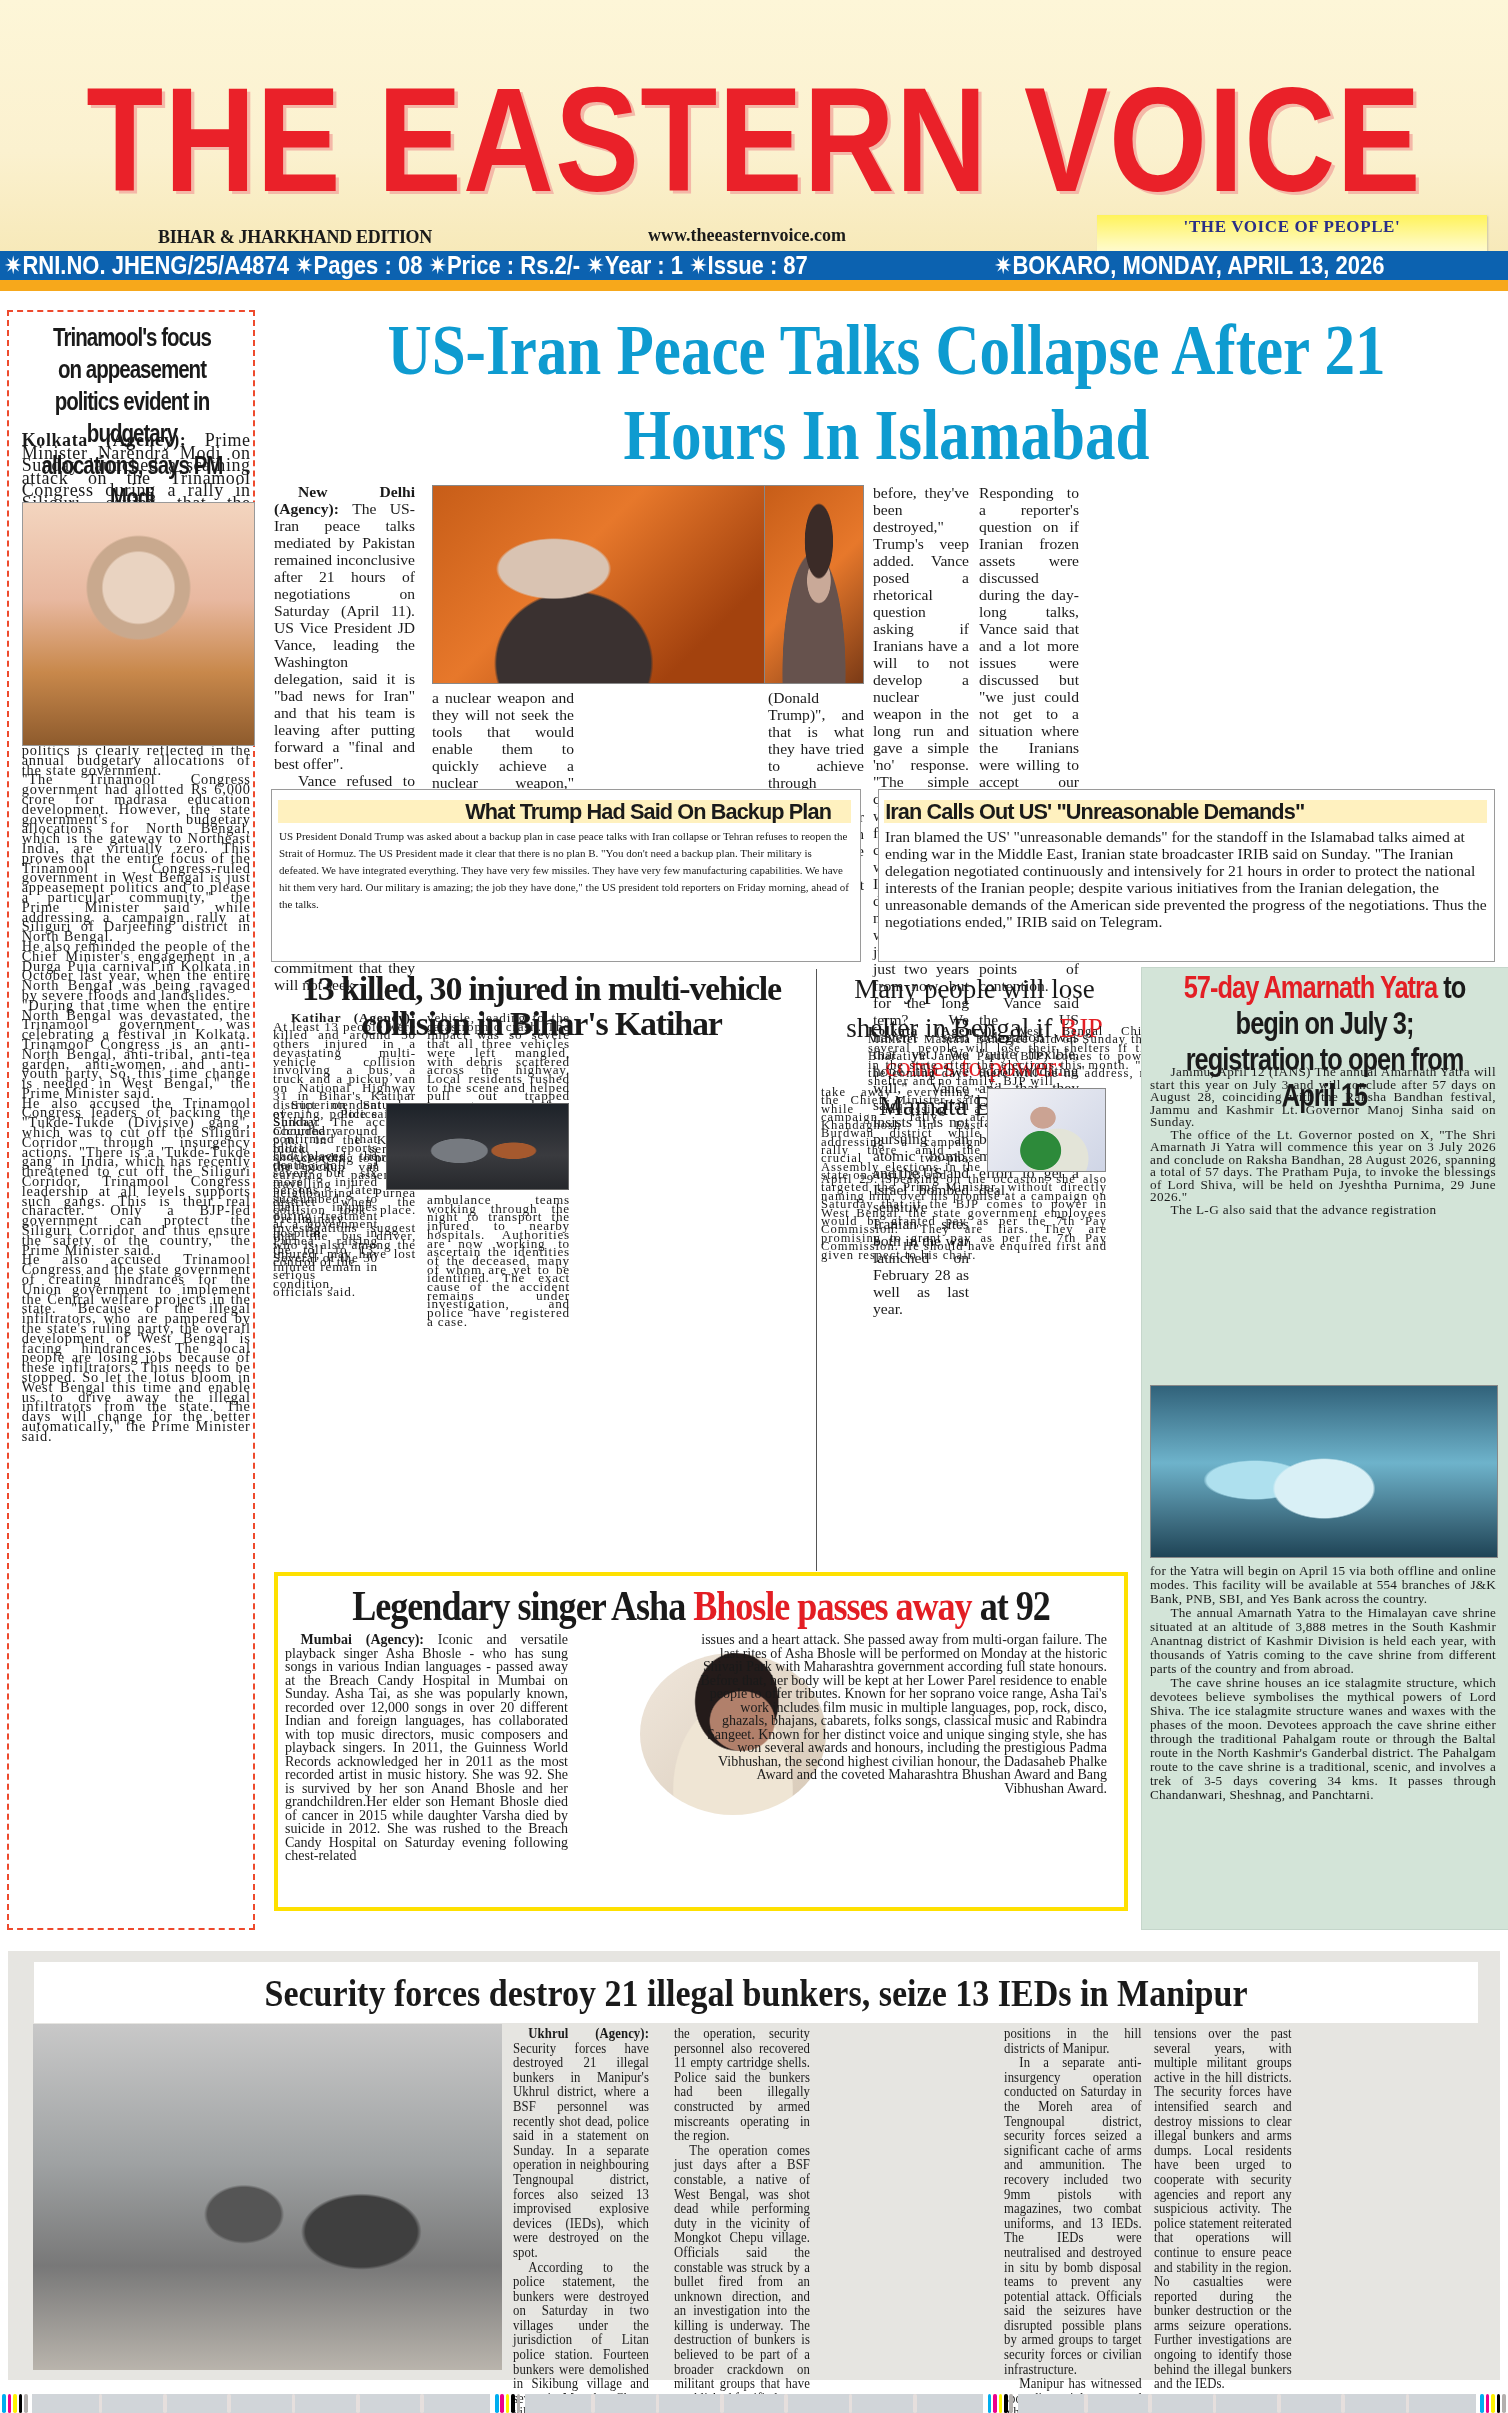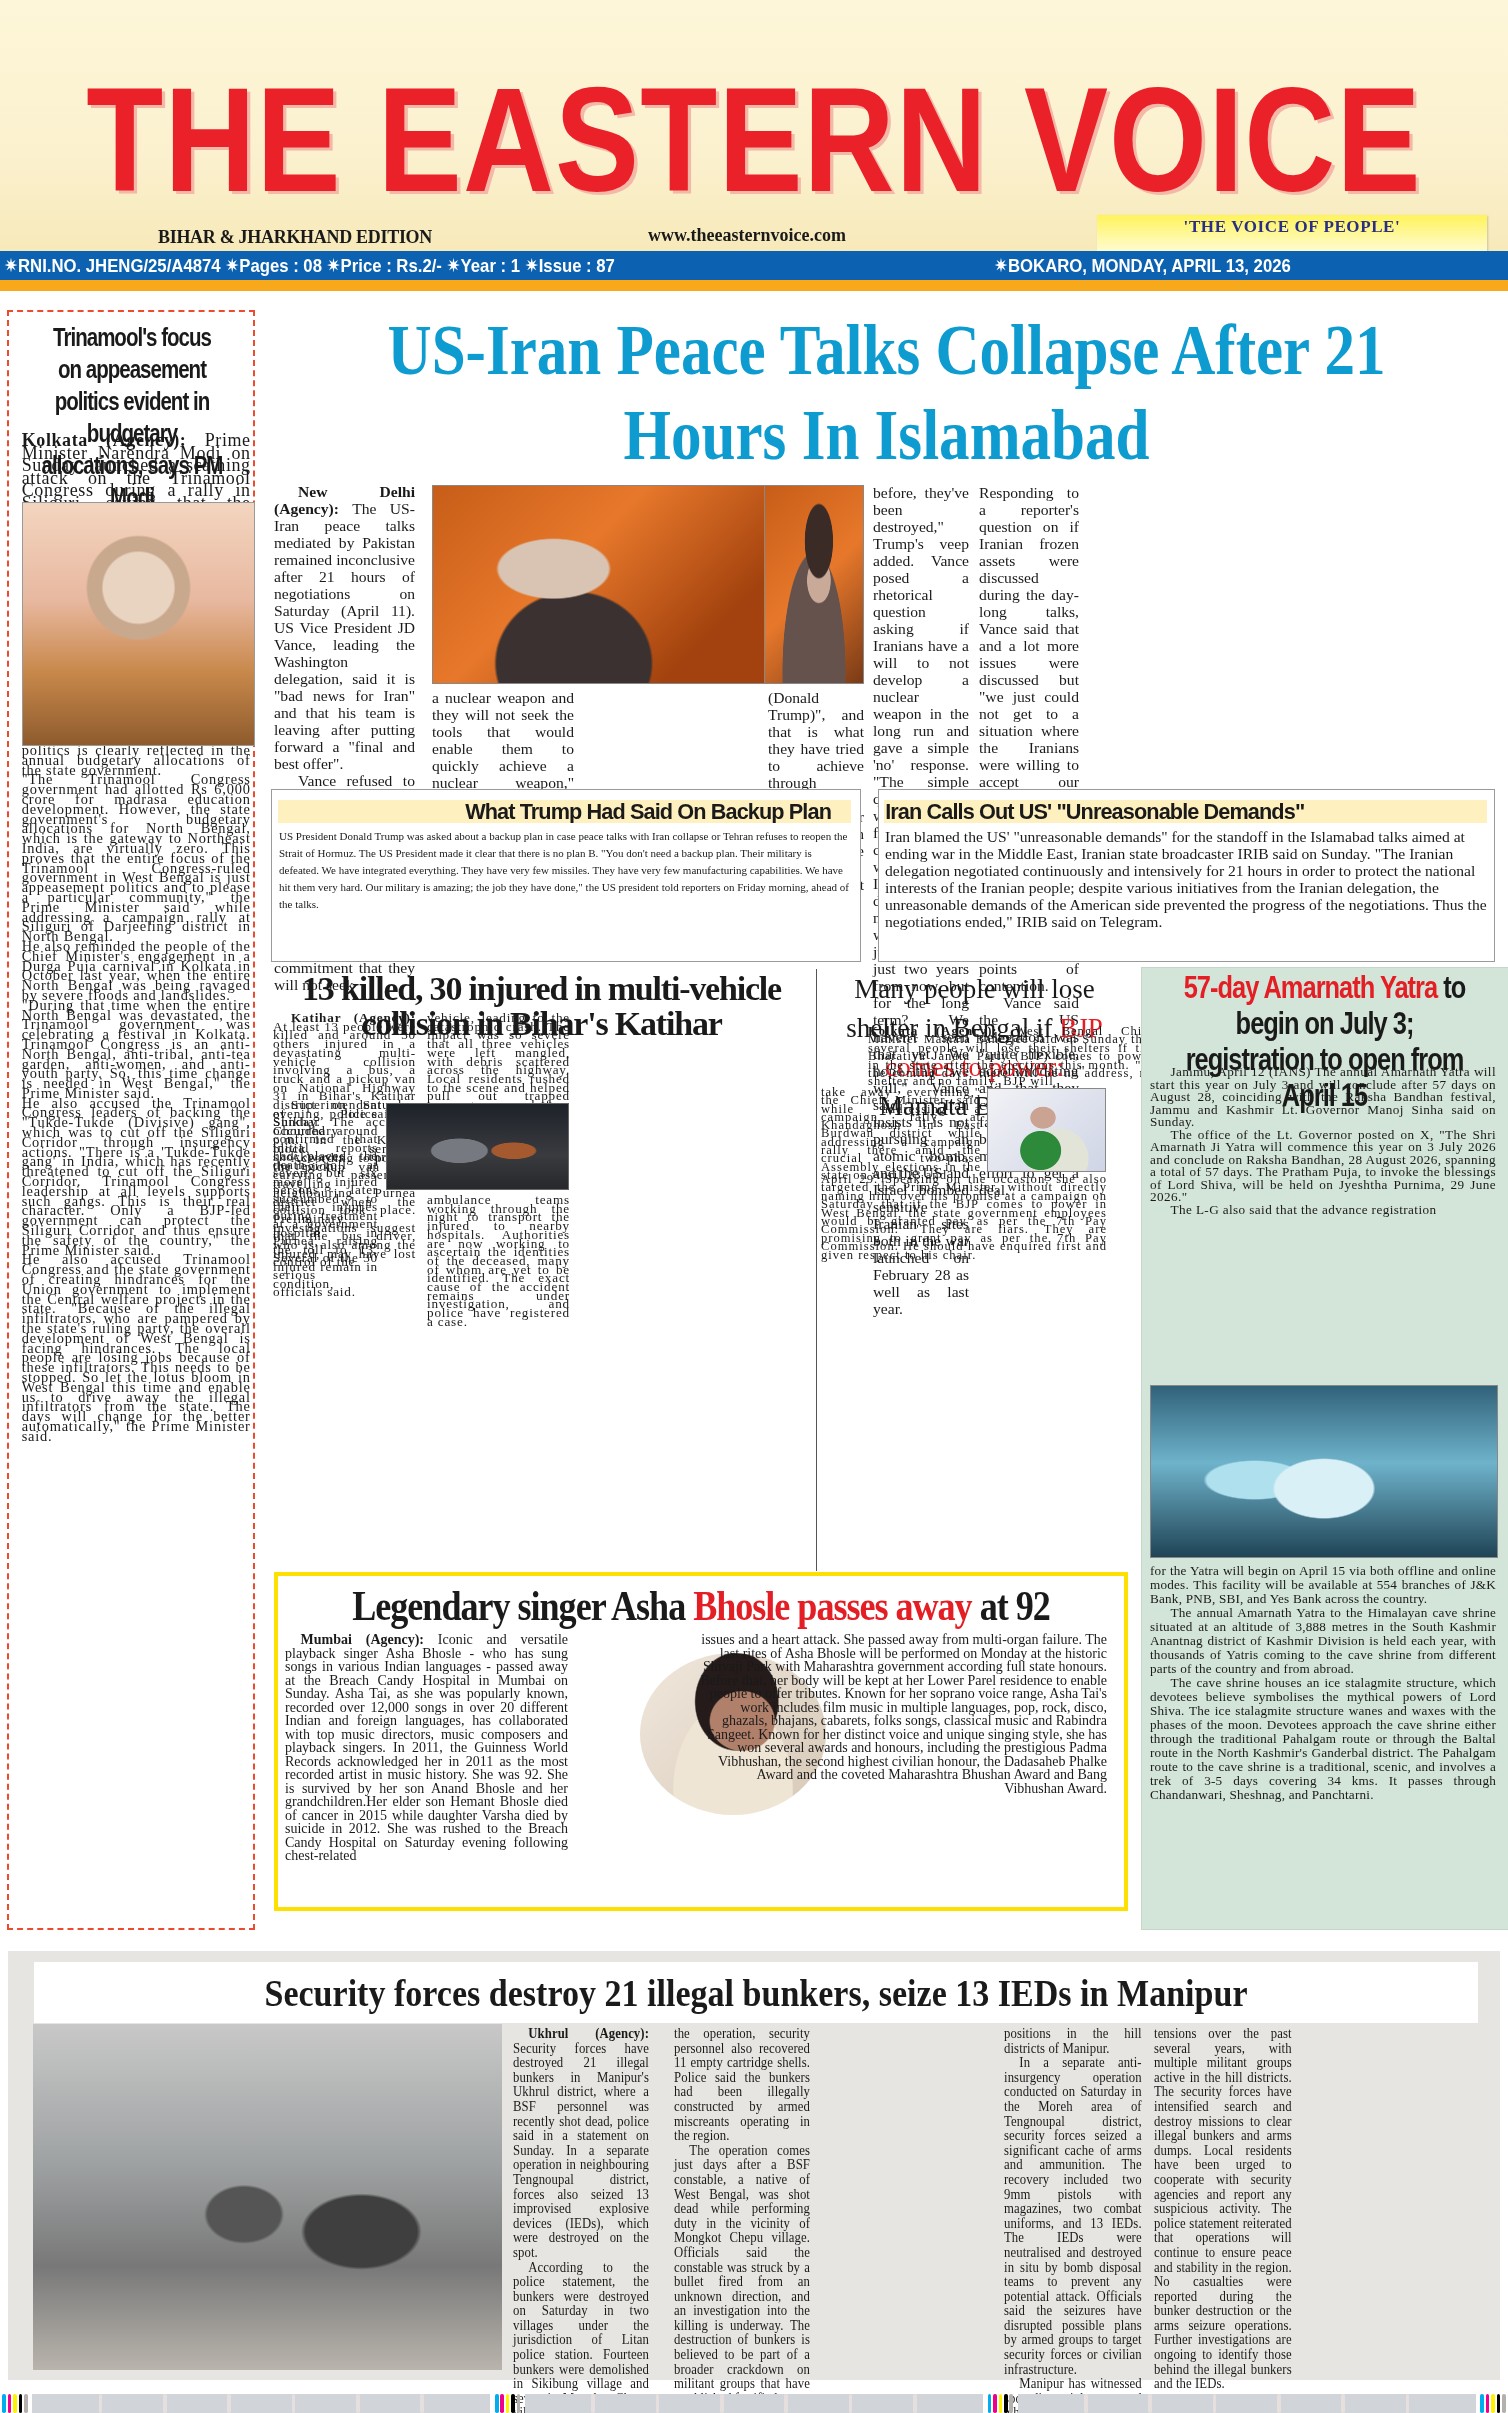--- a/index.html
+++ b/index.html
@@ -5,21 +5,21 @@
 *{box-sizing:border-box;margin:0;padding:0}
 html,body{width:1508px;height:2413px;background:#fff;overflow:hidden}
 body{position:relative;font-family:"Liberation Serif","DejaVu Serif",serif;color:#1a1a1a}
 .abs{position:absolute}
 
 #masthead{left:0;top:0;width:1508px;height:253px;background:linear-gradient(180deg,#fdf6d8 0%,#fbf1cf 60%,#f7e9b9 100%)}
 #logo{left:0;top:66px;width:1508px;text-align:center;font-family:"Liberation Sans","DejaVu Sans",sans-serif;font-weight:bold;font-size:137px;line-height:138px;color:#ea2129;letter-spacing:1.2px;transform:scaleX(0.92) scaleY(1.08);transform-origin:center top;text-shadow:3.6px 2.4px 0 #f4b8a8}
 #edition{left:158px;top:227px;font-size:18px;font-weight:bold;letter-spacing:-0.3px}
 #website{left:648px;top:225px;font-size:18px;font-weight:bold}
 #tagline{left:1097px;top:215px;width:390px;height:43px;background:linear-gradient(180deg,#fff35a,#fff9b0 60%,#fffbe0);box-shadow:1.2px 1.2px 1.8px #c8c2a8;text-align:center;padding-top:2.4px;font-size:17px;font-weight:bold;color:#2a2f86;letter-spacing:0.6px}
-#infobar{left:0;top:251px;width:1508px;height:29px;background:#0c62b0;color:#fff;font-family:"Liberation Sans","DejaVu Sans",sans-serif;font-weight:bold;font-size:19px;line-height:29px;white-space:nowrap}
+#infobar{left:0;top:251px;width:1508px;height:29px;background:#0c62b0;color:#fff;font-family:"Liberation Sans","DejaVu Sans",sans-serif;font-weight:bold;font-size:25px;line-height:29px;white-space:nowrap}
 #infobar .l{position:absolute;left:3.6px;top:0;transform:scaleX(0.88);transform-origin:left center}
 #infobar .r{position:absolute;left:994px;top:0;transform:scaleX(0.88);transform-origin:left center}
 #orangebar{left:0;top:280px;width:1508px;height:10.8px;background:#f7a81b}
 
 #leftbox{left:7.2px;top:310px;width:248px;height:1620px;border:2.4px dashed #ee4a2d}
 #left-head{left:19px;top:321px;width:226px;text-align:center;font-family:"Liberation Sans",sans-serif;font-weight:bold;font-size:25px;line-height:32px;letter-spacing:-1.2px;transform:scaleX(0.82);transform-origin:center top}
 .body{font-family:"Liberation Serif",serif;text-align:justify}
 #left-body1{left:21.7px;top:434px;width:229px;font-size:18px;line-height:12.5px;letter-spacing:0.6px}
 #modi-photo{left:21.7px;top:502px;width:233px;height:244px;background:radial-gradient(circle at 50% 35%,#e9d3c1 0 18%,#c9a98e 19% 26%,transparent 27%),linear-gradient(180deg,#f3d5bf 0%,#e8b8a0 40%,#c8884b 70%,#8e5b2d 100%);border:0.6px solid #999}
 #left-body2{left:21.7px;top:746px;width:229px;height:1179px;font-size:14.4px;line-height:9.8px;letter-spacing:0.8px;overflow:hidden}

